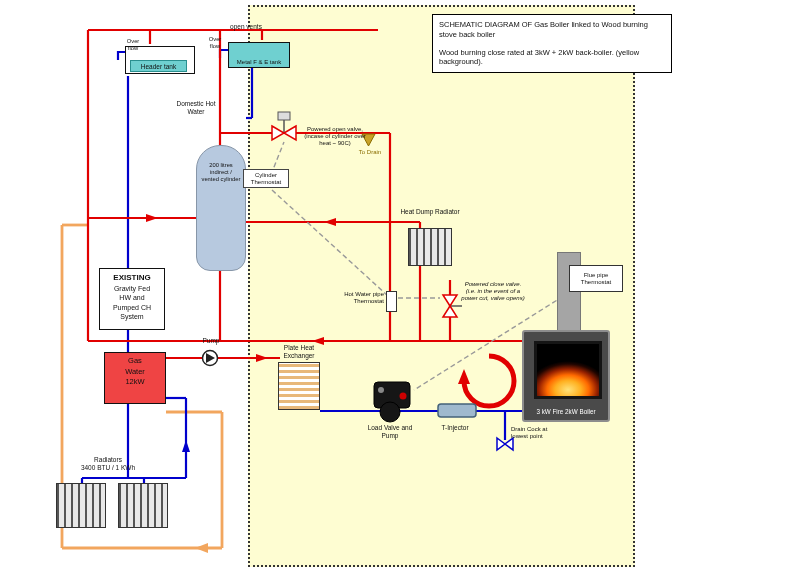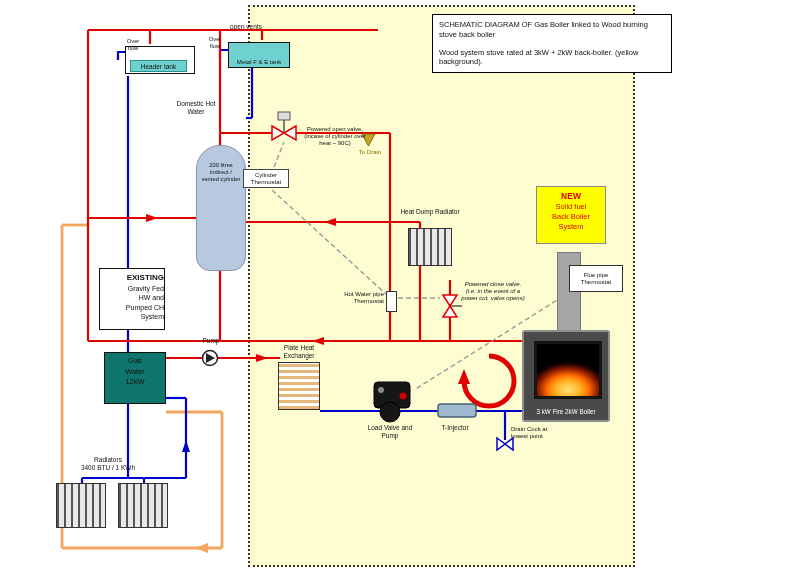--- a/index.html
+++ b/index.html
@@ -50,23 +50,23 @@
     color:#E10000;text-align:center;font-size:7.5px;line-height:1.3;padding-top:4px;}
   #new-box .t{font-weight:bold;font-size:8.5px;}
   #flue-pipe{left:557px;top:252px;width:24px;height:80px;background:#A5A5A5;border:1px solid #777;}
   #flue-thermostat-box{left:569px;top:265px;width:54px;height:27px;background:#fff;border:1px solid #333;
     font-size:6px;display:flex;align-items:center;justify-content:center;text-align:center;line-height:1.15;}
   #stove{left:522px;top:330px;width:88px;height:92px;background:#4a4a4a;border:2px solid #8d8d8d;border-radius:3px;}
   #fire{position:absolute;left:10px;top:9px;width:62px;height:52px;border:3px solid #151515;
     background:radial-gradient(ellipse 65% 55% at 50% 88%, #ffe27a 0%, #ffb020 32%, #ff6a00 52%, #992200 72%, #200500 90%, #000 100%) #000;}
   #stove-label{position:absolute;left:0;bottom:5px;width:100%;color:#fff;font-size:6.3px;text-align:center;}
   #existing-box{left:99px;top:268px;width:66px;height:62px;background:#fff;border:1.5px solid #111;
-    text-align:right;font-size:7px;line-height:1.35;padding-top:4px;}
+    text-align:center;font-size:7px;line-height:1.35;padding-top:4px;}
   #existing-box .t{font-weight:bold;font-size:8px;}
-  #gas-boiler-box{left:104px;top:352px;width:62px;height:52px;background:#0f766e;border:1.5px solid #111;
+  #gas-boiler-box{left:104px;top:352px;width:62px;height:52px;background:#ef4444;border:1.5px solid #111;
     text-align:center;font-size:7.5px;line-height:1.4;padding-top:3px;}
   .radiator{background:repeating-linear-gradient(90deg,#555 0 2px,#e8e8e8 2px 7px);border:1px solid #333;}
   #heat-dump-radiator{left:408px;top:228px;width:44px;height:38px;}
   #radiator-1{left:56px;top:483px;width:50px;height:45px;}
   #radiator-2{left:118px;top:483px;width:50px;height:45px;}
   #plate-hx{left:278px;top:362px;width:42px;height:48px;border:1.5px solid #333;
     background:repeating-linear-gradient(0deg,#E8B87A 0 3px,#fff 3px 6px);}
 </style>
 </head>
 <body>
@@ -153,21 +153,21 @@
     <g>
       <rect class="blk" x="374" y="382" width="36" height="26" rx="4"></rect>
       <circle class="blk" cx="390" cy="412" r="10"></circle>
       <circle cx="403" cy="396" r="3.5" fill="#cc0000"></circle>
       <circle cx="381" cy="390" r="3" fill="#888"></circle>
     </g>
   </svg>
 
   <div id="title-box" class="box">
     <p>SCHEMATIC DIAGRAM OF Gas Boiler linked to Wood burning stove back boiler</p>
-    <p>Wood system stove rated at 3kW + 2kW back-boiler. (yellow background).</p>
+    <p>Wood burning close rated at 3kW + 2kW back-boiler. (yellow background).</p>
   </div>
 
   <div id="header-tank" class="box">
     <div id="header-tank-label" class="box">Header tank</div>
   </div>
   <div id="metal-fe-tank" class="box">
     <span>Metal F &amp; E tank</span>
   </div>
 
   <div class="lbl" style="left:224px;top:23px;width:44px;">open vents</div>
@@ -186,26 +186,20 @@
   <div class="lbl" style="left:354px;top:149px;width:32px;font-size:6px;color:#8a6d00;">To Drain</div>
 
   <div class="lbl" style="left:400px;top:208px;width:60px;">Heat Dump Radiator</div>
   <div id="heat-dump-radiator" class="box radiator"></div>
 
   <div class="lbl" style="left:332px;top:291px;width:52px;font-size:6px;text-align:right;">Hot Water pipe Thermostat</div>
   <div id="hw-thermostat-box" class="box"></div>
 
   <div class="lbl" style="left:461px;top:281px;width:64px;font-size:6px;font-style:italic;">Powered close valve. (i.e. in the event of a power cut, valve opens)</div>
 
-  <div id="new-box" class="box">
-    <div class="t">NEW</div>
-    <div>Solid fuel</div>
-    <div>Back Boiler</div>
-    <div>System</div>
-  </div>
 
   <div id="flue-pipe" class="box"></div>
   <div id="flue-thermostat-box" class="box">
     <span>Flue pipe Thermostat</span>
   </div>
 
   <div id="stove" class="box">
     <div id="fire"></div>
     <div id="stove-label">3 kW Fire 2kW Boiler</div>
   </div>

